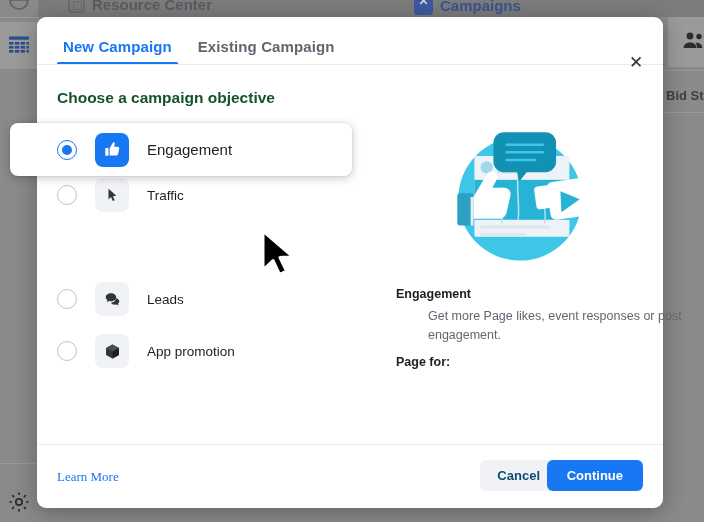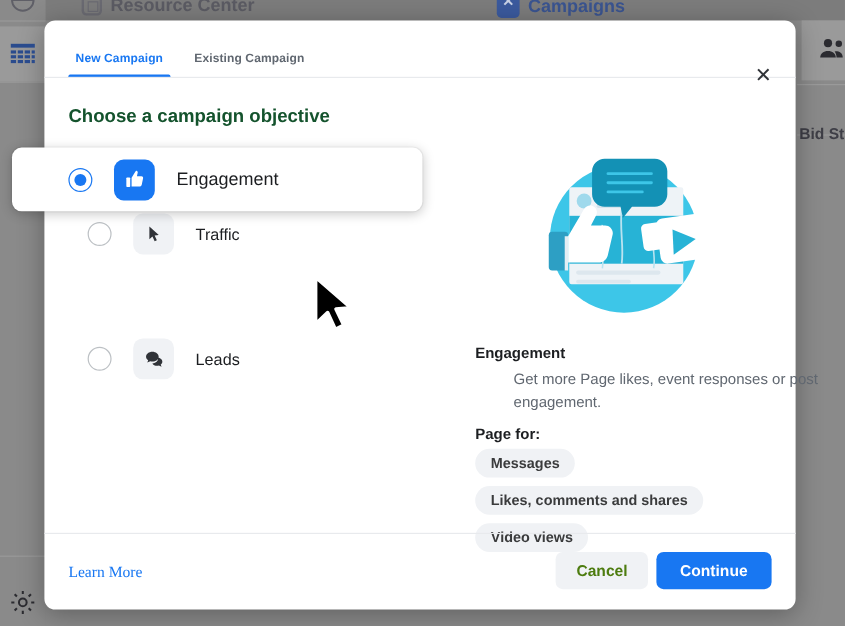--- a/index.html
+++ b/index.html
@@ -68,21 +68,20 @@
     width: 26px; height: 22px;
   }
   .bg-people-box {
     position: absolute; left: 668px; top: 17px; width: 40px; height: 50px;
     background: #9a9a9a;
   }
   .bg-bid {
     position: absolute; left: 666px; top: 88px;
     font-size: 13px; font-weight: 700; color: #3e3e46;
     white-space: nowrap;
-    margin-top: 16px;
   }
   .bg-hline {
     position: absolute; left: 664px; width: 44px; height: 1px;
     background: #9a9a9a;
   }
 
   
   .modal {
     position: absolute;
     left: 37px; top: 17px;
@@ -92,21 +91,21 @@
     box-shadow: 0 4px 22px rgba(0,0,0,0.30);
     overflow: visible;
   }
 
   .tabs {
     position: absolute; left: 0; top: 0; width: 100%; height: 48px;
     display: flex; align-items: flex-end;
     padding-left: 20px;
   }
   .tab {
-    font-size: 10px; font-weight: 700;
+    font-size: 15px; font-weight: 700;
     color: #606770;
     padding: 0 6px 10px 6px;
     margin-right: 14px;
     cursor: pointer;
     position: relative;
     letter-spacing: .1px;
   }
   .tab.active { color: #1877f2; }
   .tab.active::after {
     content: ""; position: absolute; left: 0; right: 0; bottom: 0;
@@ -133,21 +132,21 @@
 
   
   .obj-list {
     position: absolute; left: 0; top: 100px;
     width: 330px;
   }
   .obj-row {
     position: relative;
     display: flex; align-items: center;
     height: 52px;
-    padding-left: 36px;
+    padding-left: 20px;
     cursor: pointer;
   }
   .obj-row.selected {
     position: absolute;
     left: -27px; top: 106px;
     width: 342px; height: 53px;
     background: #ffffff;
     border-radius: 8px;
     box-shadow: 0 2px 10px rgba(0,0,0,0.22), 0 0 0 1px rgba(0,0,0,0.04);
     padding-left: 47px;
@@ -224,21 +223,21 @@
     font-family: Liberation Serif, serif;
   }
   .btn {
     position: absolute; bottom: 17px;
     height: 31px; border-radius: 6px;
     border: none; cursor: pointer;
     font-size: 13px; font-weight: 700;
     font-family: "Liberation Sans", sans-serif;
     padding: 0 17px;
   }
-  .btn-cancel { right: 123px; background: #f0f2f5; color: #4d7c0f; }
+  .btn-cancel { right: 106px; background: #f0f2f5; color: #0c4a6e; }
   .btn-continue { right: 20px; background: #1877f2; color: #ffffff; padding: 4px 20px; }
 
   
   .cursor {
     position: absolute; left: 258px; top: 228px;
     z-index: 20; pointer-events: none;
   }
 </style>
 </head>
 <body>
@@ -357,20 +356,31 @@
       <span class="radio"></span>
       <span class="obj-icon">
         <svg viewBox="0 0 20 20" width="17" height="17" fill="#303338">
           <path d="M8.2 2.6c3.4 0 6.2 2.1 6.2 4.8 0 2.6-2.8 4.7-6.2 4.7-.7 0-1.4-.1-2-.3l-3 1.3.9-2.3C2.8 9.9 2 8.7 2 7.4c0-2.7 2.8-4.8 6.2-4.8z"></path>
           <path d="M13.4 8.2c2.7.3 4.6 2 4.6 4 0 1.1-.6 2.1-1.6 2.9l.8 2-2.6-1.1c-.5.1-1.1.2-1.7.2-2.2 0-4-1-4.7-2.3 3-.2 5.4-2 5.4-4.4 0-.4-.1-.9-.2-1.3z"></path>
         </svg>
       </span>
       <span class="obj-label">Leads</span>
     </div>
 
+    <div class="obj-row">
+      <span class="radio"></span>
+      <span class="obj-icon">
+        <svg viewBox="0 0 20 20" width="17" height="17" fill="#303338">
+          <path d="M10 1.8 17.6 6v8L10 18.2 2.4 14V6z"></path>
+          <path d="M10 1.8 17.6 6 10 10.2 2.4 6z" fill="#4a4d52"></path>
+          <path d="M10 10.2 17.6 6v8L10 18.2z" fill="#1e2024"></path>
+        </svg>
+      </span>
+      <span class="obj-label">App promotion</span>
+    </div>
 
   </div>
 
   <div class="obj-row selected">
     <span class="radio on"></span>
     <span class="obj-icon active">
       <svg viewBox="0 0 20 20" width="19" height="19" fill="#ffffff">
         <rect x="2.4" y="8.4" width="3.4" height="8.2" rx="0.7"></rect>
         <path d="M7 8.6 10.4 3c.3-.5.9-.7 1.4-.4.5.3.7.8.6 1.3l-.7 3.3h4c.9 0 1.6.8 1.4 1.7l-1.2 5.8c-.2.9-1 1.6-2 1.6H7z"></path>
       </svg>
@@ -407,25 +417,20 @@
 
       <rect x="96" y="64" width="22" height="24" rx="4" fill="#ffffff" transform="rotate(-8 107 76)"></rect>
       <rect x="110" y="58" width="42" height="40" rx="6" fill="#ffffff" transform="rotate(-8 131 78)"></rect>
       <path d="M124 69 L143 80 L122 91 Z" fill="#27b3d6" transform="rotate(-8 131 80)"></path>
     </svg>
   </div>
 
   <div class="detail-title">Engagement</div>
   <div class="detail-desc">Get more Page likes, event responses or post engagement.</div>
   <div class="goodfor-label">Page for:</div>
-  <div class="chips">
-    <span class="chip">Messages</span>
-    <span class="chip">Likes, comments and shares</span>
-    <span class="chip">Video views</span>
-  </div>
 
   <div class="footer-sep"></div>
   <a class="learn-more">Learn More</a>
   <button class="btn btn-cancel">Cancel</button>
   <button class="btn btn-continue">Continue</button>
 </div>
 
 <span class="cursor">
   <svg width="40" height="52" viewBox="0 0 40 52">
     <path d="M5 3 L5 42 L15 32.5 L21.5 46.5 L28.5 43 L22 29.5 L34.5 28.5 Z" fill="#000000" stroke="#ffffff" stroke-width="3" stroke-linejoin="round"></path>

